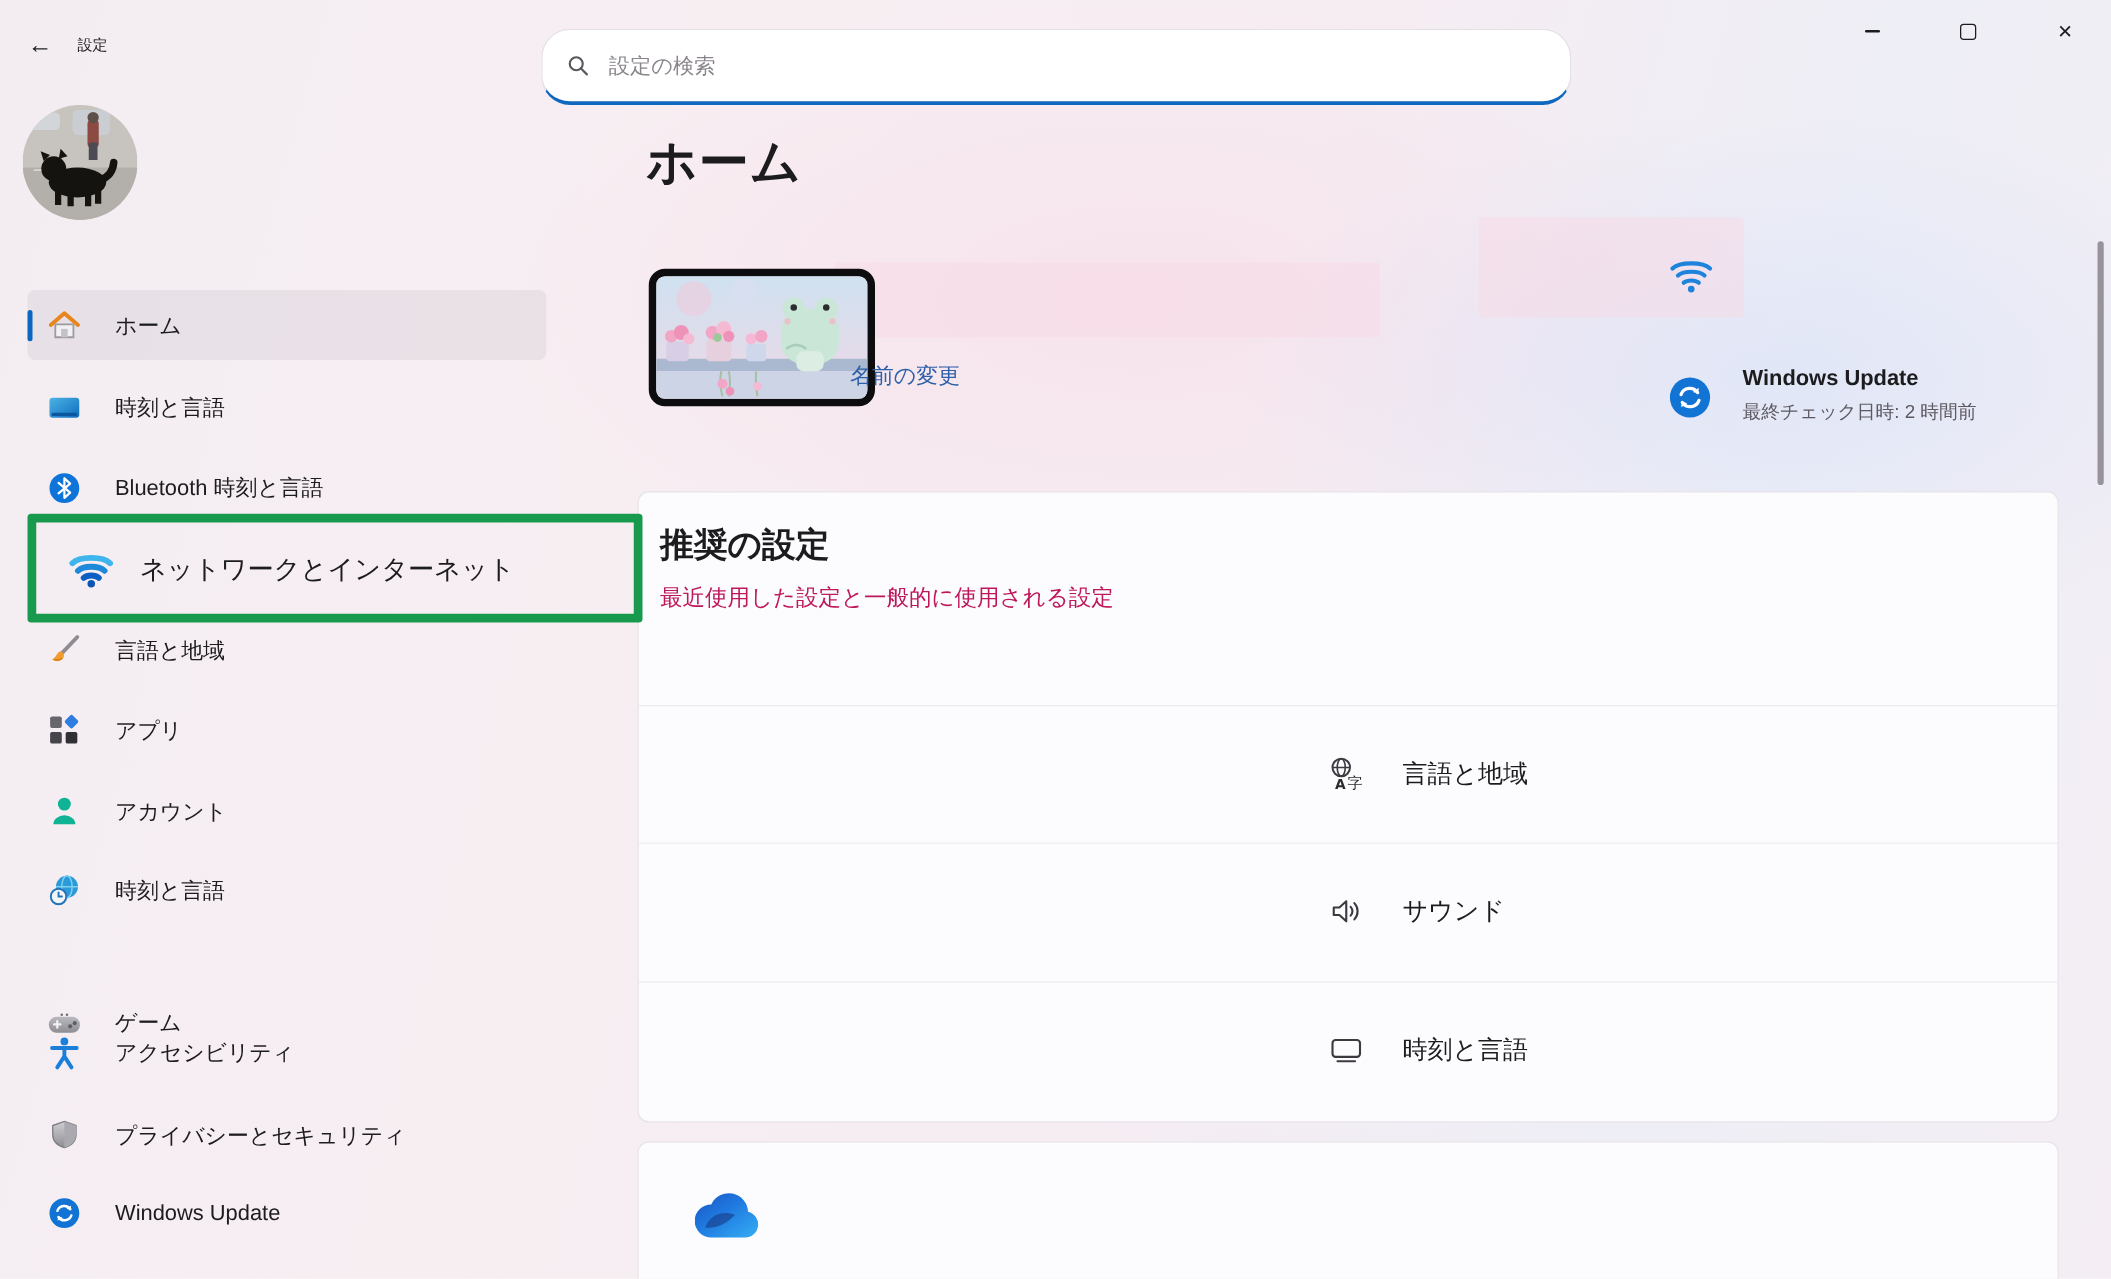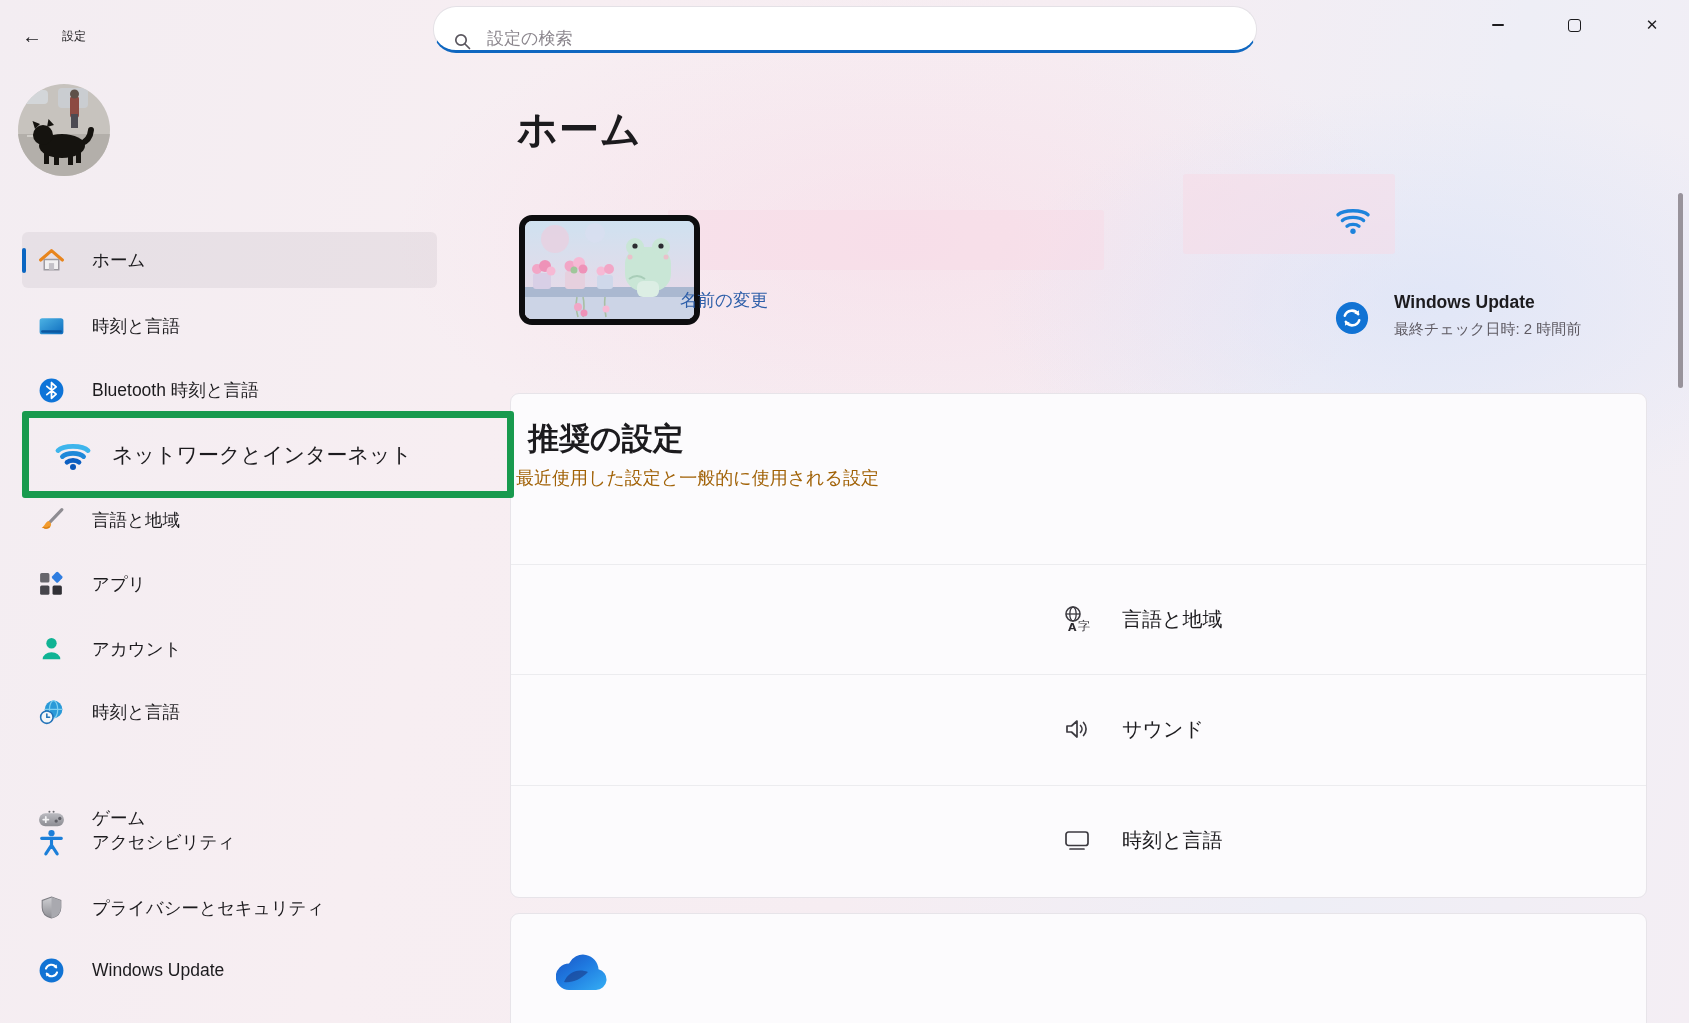--- a/index.html
+++ b/index.html
@@ -10,23 +10,23 @@
     background:
       radial-gradient(620px 300px at 1420px 300px, rgba(214,224,248,.55), rgba(214,224,248,0) 70%),
       radial-gradient(700px 340px at 900px 240px, rgba(248,214,228,.45), rgba(248,214,228,0) 72%),
       linear-gradient(105deg,#f3edf2 0%,#f7eef2 30%,#f6edf2 55%,#eeeef6 78%,#f4eef4 100%);
   }
   .abs{position:absolute;}
   
   .back{left:16px;top:20px;width:32px;height:32px;font-size:20px;color:#1c1b1e;
         display:flex;align-items:center;justify-content:center;border-radius:5px;}
   .apptitle{left:62px;top:28px;font-size:12px;}
-  .search{left:433px;top:6px;width:824px;height:47px;background:#fff;
+  .search{left:433px;top:23px;width:824px;height:61px;background:#fff;
           border:1px solid #e4e1e6;border-bottom:3px solid #0f67c0;border-radius:23px;
-          display:flex;align-items:flex-end;box-sizing:border-box;padding:0 16px;}
+          display:flex;align-items:center;box-sizing:border-box;padding:0 16px;}
   .search svg{flex:0 0 auto;margin:0 14px 0 4px;}
   .search input{border:none;outline:none;background:transparent;font-size:17px;flex:1;
                 font-family:"Liberation Sans","DejaVu Sans",sans-serif;color:#1c1b1e;}
   .search input::placeholder{color:#8a858c;}
   .winbtn{top:0;width:60px;height:50px;display:flex;align-items:center;justify-content:center;}
   .min-glyph{width:12px;height:2px;background:#1c1b1e;border-radius:1px;}
   .max-glyph{width:11px;height:11px;border:1.6px solid #1c1b1e;border-radius:3px;}
   .close-glyph{font-size:15px;color:#1c1b1e;}
   
   .avatar{left:18px;top:84px;width:92px;height:92px;border-radius:50%;overflow:hidden;}
@@ -45,22 +45,22 @@
   .thumb{left:519px;top:215px;width:181px;height:110px;border:6px solid #0d0d0f;border-radius:13px;
          overflow:hidden;background:#dce6f2;box-sizing:border-box;}
   .rename{left:680px;top:288px;font-size:17.5px;color:#2e5fa9;}
   .wifi-status{left:1334px;top:203px;}
   .upd-row-icon{left:1334px;top:300px;}
   .upd-title{left:1394px;top:292px;font-size:17.5px;font-weight:700;}
   .upd-sub{left:1394px;top:320px;font-size:15px;color:#5e5a62;}
   .card{background:#fcfbfd;border:1px solid #e7e4e9;border-radius:9px;box-sizing:border-box;}
   .card1{left:510px;top:393px;width:1137px;height:505px;}
   .card2{left:510px;top:913px;width:1137px;height:160px;}
-  .rec-title{left:528px;top:418px;font-size:31px;font-weight:700;}
-  .rec-sub{left:516px;top:466px;font-size:18px;color:#a16207;}
+  .rec-title{left:528px;top:418px;font-size:27px;font-weight:700;}
+  .rec-sub{left:528px;top:466px;font-size:18px;color:#be185d;}
   .divider{left:511px;width:1135px;height:1px;background:#ececef;}
   .recrow{left:510px;width:1137px;height:110px;}
   .recrow .ric{position:absolute;left:552px;top:50%;transform:translateY(-50%);width:30px;height:30px;}
   .recrow .rlbl{position:absolute;left:612px;top:50%;transform:translateY(-50%);font-size:20px;white-space:nowrap;}
   .cloud{left:556px;top:952px;}
   .scrollthumb{left:1678px;top:193px;width:5px;height:195px;background:#98939b;border-radius:3px;}
 </style>
 </head>
 <body>
 

